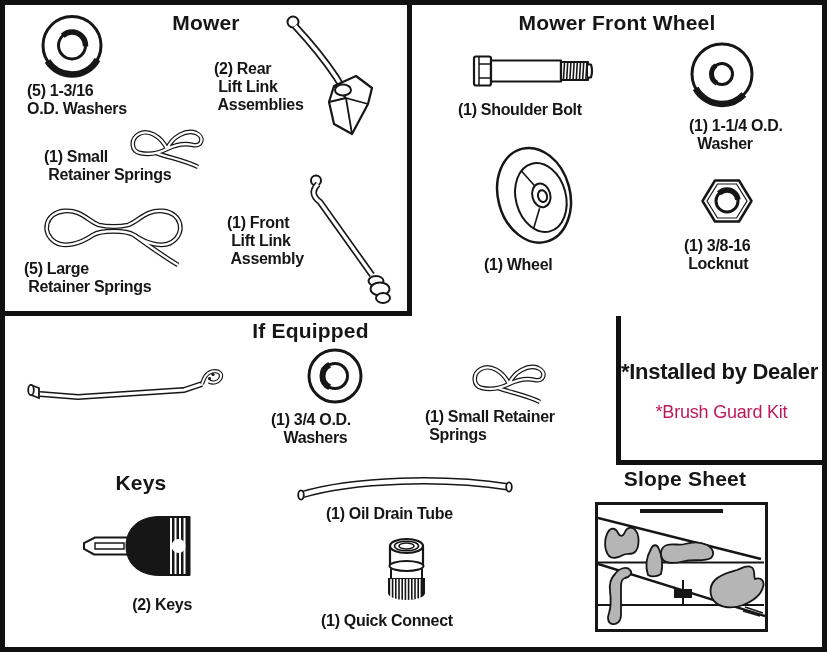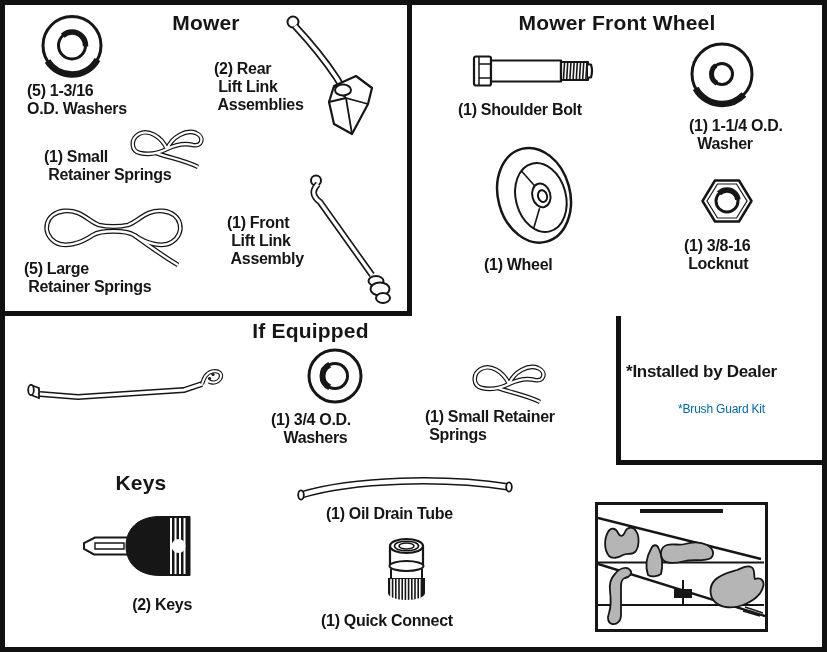--- a/index.html
+++ b/index.html
@@ -8,21 +8,21 @@
   .frame{position:absolute;inset:0;border:5px solid #111;box-sizing:border-box;}
   .sec{position:absolute;box-sizing:border-box;background:#fff;}
   #sec-mower{left:0;top:0;width:407px;height:311px;border-right:5px solid #111;border-bottom:5px solid #111;}
   #sec-wheel{left:407px;top:0;width:410px;height:320px;border-bottom:5px solid #111;}
   #sec-equipped{left:0;top:311px;width:616px;height:159px;border-right:5px solid #111;border-bottom:5px solid #111;}
   #sec-dealer{left:616px;top:311px;width:201px;height:149px;border-bottom:5px solid #111;}
   #sec-bottom{left:0;top:460px;width:817px;height:182px;}
   .title{position:absolute;font-weight:bold;font-size:21px;letter-spacing:.2px;color:#161616;}
   .lbl{position:absolute;font-weight:bold;font-size:16px;line-height:18px;
        letter-spacing:-.3px;white-space:pre;color:#161616;}
-  .note{position:absolute;font-size:12px;letter-spacing:-.2px;color:#0369a1;}
+  .note{position:absolute;font-size:18px;letter-spacing:-.2px;color:#be185d;}
   .icon{position:absolute;}
   .slopebox{position:absolute;border:3px solid #161616;background:#fff;box-sizing:border-box;}
   svg{display:block;}
 </style>
 </head>
 <body>
 
 <div class="page">
  <div class="frame">
 
@@ -177,21 +177,21 @@
         <path d="M30,27 C44,32 58,34 72,41" fill="none" stroke="#161616" stroke-width="4.6"></path>
         <path d="M41,23 C35,10 22,3 13,8 C4,13 5,25 14,27 C23,29 33,27 41,23 C49,19 59,17 67,19 C76,21 79,11 70,7 C60,3 46,11 41,23" fill="none" stroke="#fff" stroke-width="2.2"></path>
         <path d="M30,27 C44,32 58,34 72,41" fill="none" stroke="#fff" stroke-width="2.2"></path>
       </svg>
     </div>
     <div class="lbl" style="left:420px;top:92px">(1) Small Retainer
  Springs</div>
   </div>
 
   <div class="sec" id="sec-dealer">
-    <div class="lbl" style="left:0;width:161px;top:47px;text-align:center;font-size:17px">*Installed by Dealer</div>
+    <div class="lbl" style="left:0;width:161px;top:47px;text-align:center;font-size:22px">*Installed by Dealer</div>
     <div class="note" style="left:0;width:201px;top:86px;text-align:center">*Brush Guard Kit</div>
   </div>
 
   <div class="sec" id="sec-bottom">
     <div class="title" style="left:60px;width:152px;top:6px;text-align:center">Keys</div>
 
     <div class="icon" style="left:75px;top:50px">
       <svg width="112" height="62" viewBox="0 0 112 62">
         <path d="M50,22.5 L15,22.5 L4,28 L4,34 L14,39.5 L50,39.5 Z" fill="#fff" stroke="#161616" stroke-width="2"></path>
         <path d="M15,28 L44,28 L44,34 L15,34 Z" fill="none" stroke="#161616" stroke-width="1.4"></path>
@@ -219,20 +219,21 @@
         <ellipse cx="25.5" cy="9" rx="12" ry="4.8" fill="none" stroke="#161616" stroke-width="1.6"></ellipse>
         <ellipse cx="25.5" cy="9" rx="7.5" ry="3" fill="none" stroke="#161616" stroke-width="1.6"></ellipse>
         <ellipse cx="25.5" cy="29" rx="17" ry="5" fill="#fff" stroke="#161616" stroke-width="2"></ellipse>
         <path d="M10,32 L10,41 M41,32 L41,41" stroke="#161616" stroke-width="2"></path>
         <path d="M7,41 L44,41 L44,56 C44,60 36,63 25.5,63 C15,63 7,60 7,56 Z" fill="#161616"></path>
         <path d="M10,42 L10,61 M13.2,42 L13.2,62 M16.4,42 L16.4,62.5 M19.6,42 L19.6,63 M22.8,42 L22.8,63 M26,42 L26,63 M29.2,42 L29.2,63 M32.4,42 L32.4,62.5 M35.6,42 L35.6,62 M38.8,42 L38.8,61" stroke="#fff" stroke-width="1.6" fill="none"></path>
       </svg>
     </div>
     <div class="lbl" style="left:316px;top:147px">(1) Quick Connect</div>
 
+    <div class="title" style="left:602px;width:156px;top:2px;text-align:center">Slope Sheet</div>
     <div class="slopebox" style="left:590px;top:37px;width:173px;height:130px">
       <svg width="167" height="124" viewBox="0 0 167 124">
         <line x1="42" y1="6" x2="125" y2="6" stroke="#161616" stroke-width="4"></line>
         <line x1="0" y1="13" x2="163" y2="54" stroke="#161616" stroke-width="2.5"></line>
         <line x1="0" y1="57.5" x2="166" y2="57.5" stroke="#161616" stroke-width="2"></line>
         <line x1="0" y1="59" x2="167" y2="111" stroke="#161616" stroke-width="2.5"></line>
         <line x1="0" y1="100" x2="166" y2="100" stroke="#161616" stroke-width="2"></line>
         <g fill="#b5b5b5" stroke="#161616" stroke-width="1.8" stroke-linejoin="round">
           <path d="M11,51 C6,45 6,34 10,27 C13,22 18,23 20,28 C22,32 25,32 27,27 C29,22 35,21 38,26 C42,32 41,43 37,47 C34,50 29,48 25,50 C20,53 14,54 11,51 Z"></path>
           <path d="M50,70 C47,61 49,51 53,44 C55,39 59,39 61,44 C64,51 65,61 63,69 C59,72 53,72 50,70 Z"></path>

